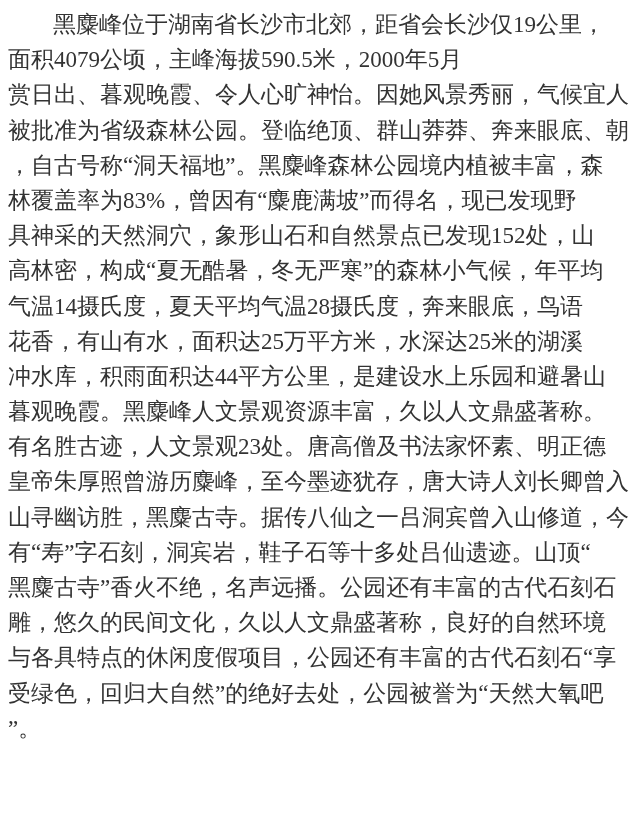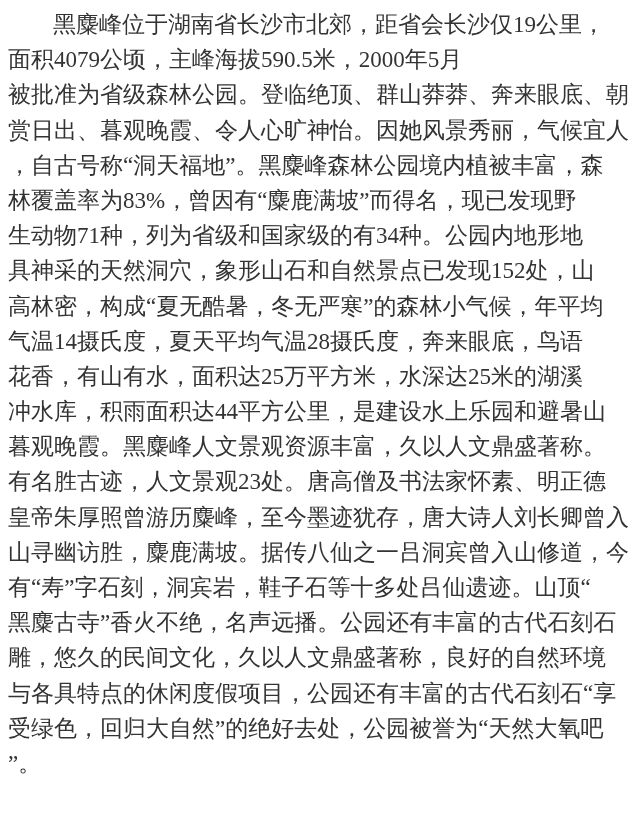--- a/index.html
+++ b/index.html
@@ -33,34 +33,33 @@
     text-indent: 45px;
   }
 </style>
 </head>
 <body>
 
 <div class="page">
   <div class="article">
     <div class="line indent">黑麋峰位于湖南省长沙市北郊，距省会长沙仅19公里，</div>
     <div class="line">面积4079公顷，主峰海拔590.5米，2000年5月</div>
+    <div class="line">赏日出、暮观晚霞、令人心旷神怡。因她风景秀丽，气候宜人</div>
     <div class="line">被批准为省级森林公园。登临绝顶、群山莽莽、奔来眼底、朝</div>
-    <div class="line">赏日出、暮观晚霞、令人心旷神怡。因她风景秀丽，气候宜人</div>
     <div class="line">，自古号称“洞天福地”。黑麋峰森林公园境内植被丰富，森</div>
     <div class="line">林覆盖率为83%，曾因有“麋鹿满坡”而得名，现已发现野</div>
-    <div class="line">生动物71种，列为省级和国家级的有34种。公园内地形地</div>
     <div class="line">具神采的天然洞穴，象形山石和自然景点已发现152处，山</div>
     <div class="line">高林密，构成“夏无酷暑，冬无严寒”的森林小气候，年平均</div>
     <div class="line">气温14摄氏度，夏天平均气温28摄氏度，奔来眼底，鸟语</div>
     <div class="line">花香，有山有水，面积达25万平方米，水深达25米的湖溪</div>
     <div class="line">冲水库，积雨面积达44平方公里，是建设水上乐园和避暑山</div>
     <div class="line">暮观晚霞。黑麋峰人文景观资源丰富，久以人文鼎盛著称。</div>
     <div class="line">有名胜古迹，人文景观23处。唐高僧及书法家怀素、明正德</div>
     <div class="line">皇帝朱厚照曾游历麋峰，至今墨迹犹存，唐大诗人刘长卿曾入</div>
-    <div class="line">山寻幽访胜，麋鹿满坡。据传八仙之一吕洞宾曾入山修道，今</div>
+    <div class="line">山寻幽访胜，黑麋古寺。据传八仙之一吕洞宾曾入山修道，今</div>
     <div class="line">有“寿”字石刻，洞宾岩，鞋子石等十多处吕仙遗迹。山顶“</div>
     <div class="line">黑麋古寺”香火不绝，名声远播。公园还有丰富的古代石刻石</div>
     <div class="line">雕，悠久的民间文化，久以人文鼎盛著称，良好的自然环境</div>
     <div class="line">与各具特点的休闲度假项目，公园还有丰富的古代石刻石“享</div>
     <div class="line">受绿色，回归大自然”的绝好去处，公园被誉为“天然大氧吧</div>
     <div class="line">”。</div>
   </div>
 </div>
 
 </body></html>

